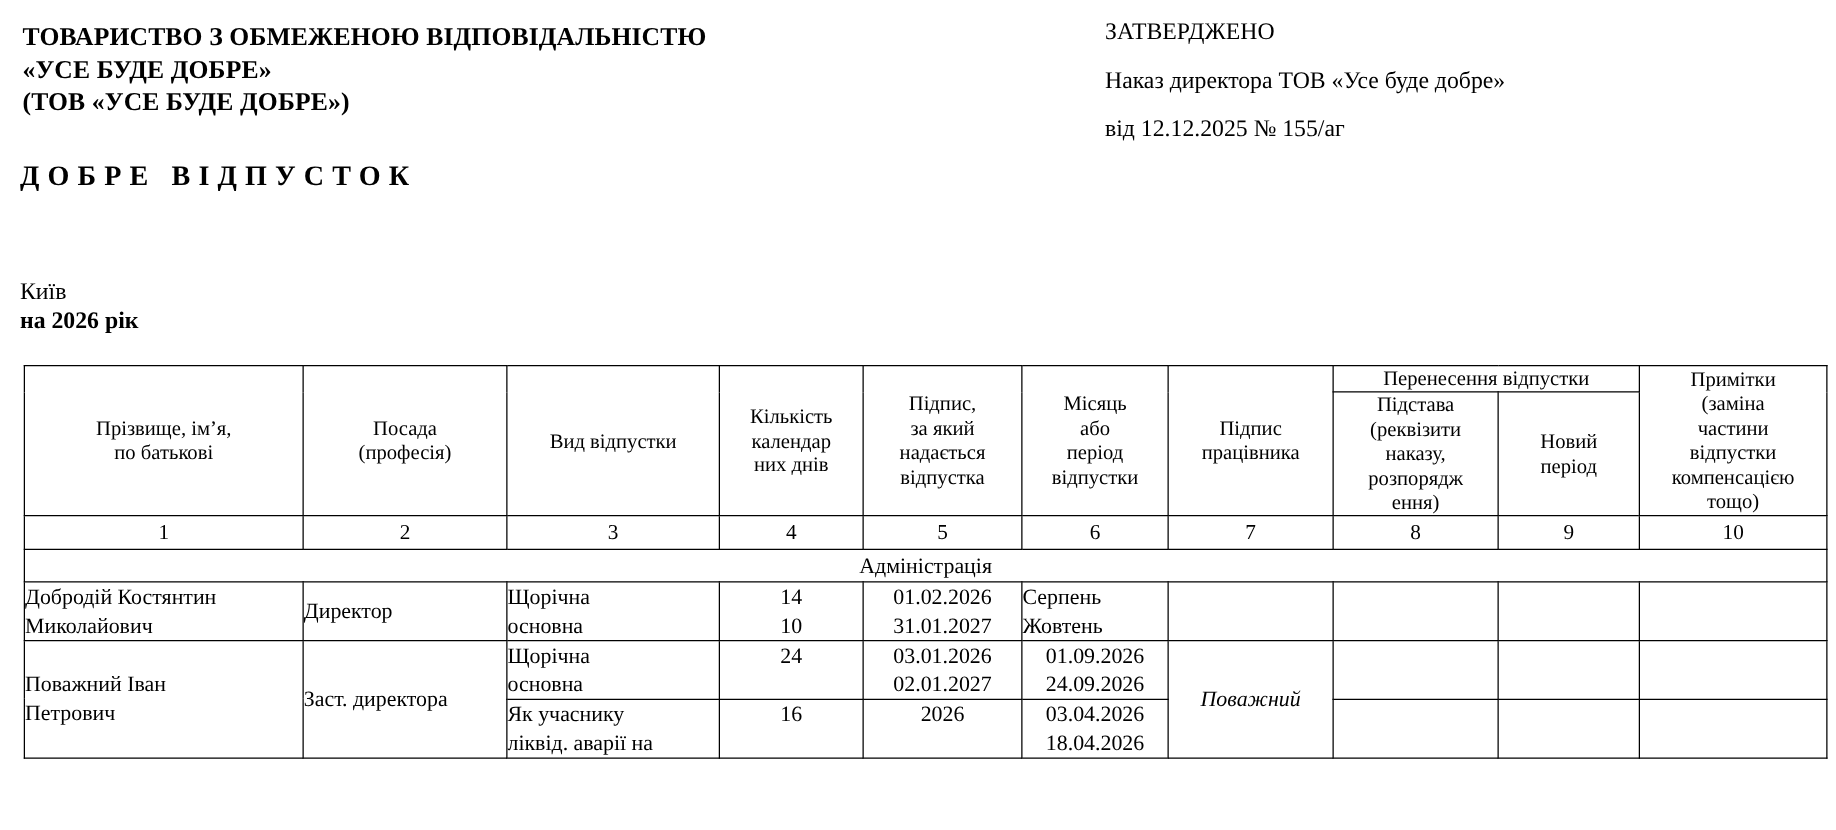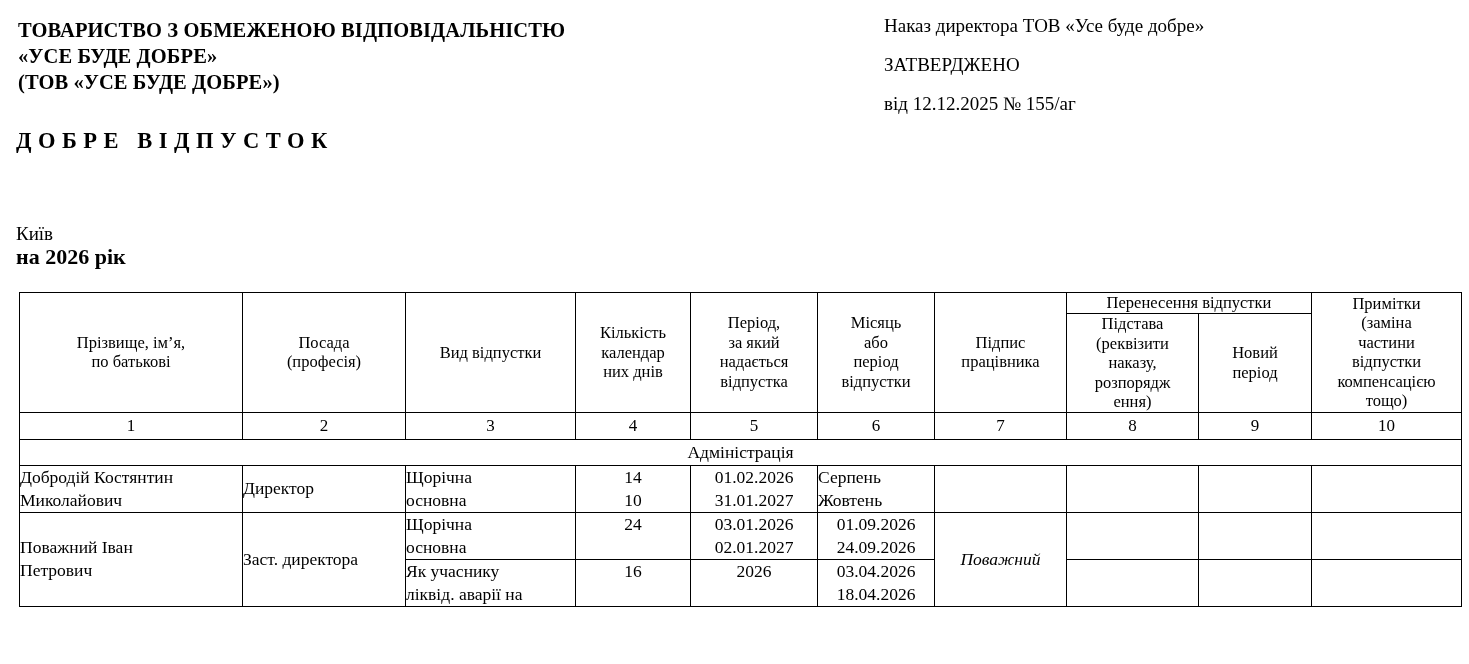--- a/index.html
+++ b/index.html
@@ -75,21 +75,21 @@
     top: 191px;
     font-size: 19px;
     line-height: 22px;
     margin-top: 32px;
   }
 
   .year {
     position: absolute;
     left: 16px;
     top: 246px;
-    font-size: 22px;
+    font-size: 19px;
     font-weight: bold;
     line-height: 22px;
   }
 
   
   .sched-wrap {
     position: absolute;
     left: 19px;
     top: 292px;
     width: 1442px;
@@ -158,22 +158,22 @@
 
   <div class="top-area">
 
     <div class="org-block">
       <div class="org-line">ТОВАРИСТВО З ОБМЕЖЕНОЮ ВІДПОВІДАЛЬНІСТЮ</div>
       <div class="org-line">«УСЕ БУДЕ ДОБРЕ»</div>
       <div class="org-line">(ТОВ «УСЕ БУДЕ ДОБРЕ»)</div>
     </div>
 
     <div class="approve-block">
+      <div class="approve-line">ЗАТВЕРДЖЕНО</div>
       <div class="approve-line">Наказ директора ТОВ «Усе буде добре»</div>
-      <div class="approve-line">ЗАТВЕРДЖЕНО</div>
       <div class="approve-line">від 12.12.2025 № 155/аг</div>
     </div>
 
     <div class="doc-title">ДОБРЕ ВІДПУСТОК</div>
     <div class="city">Київ</div>
     <div class="year">на 2026 рік</div>
 
   </div>
 
   <div class="sched-wrap">
@@ -203,21 +203,21 @@
           </th>
           <th class="hcell" rowspan="2">
             <span class="htxt">Вид відпустки</span>
           </th>
           <th class="hcell" rowspan="2">
             <span class="htxt">Кількість</span>
             <span class="htxt">календар</span>
             <span class="htxt">них днів</span>
           </th>
           <th class="hcell" rowspan="2">
-            <span class="htxt">Період,</span>
+            <span class="htxt">Підпис,</span>
             <span class="htxt">за який</span>
             <span class="htxt">надається</span>
             <span class="htxt">відпустка</span>
           </th>
           <th class="hcell" rowspan="2">
             <span class="htxt">Місяць</span>
             <span class="htxt">або</span>
             <span class="htxt">період</span>
             <span class="htxt">відпустки</span>
           </th>

